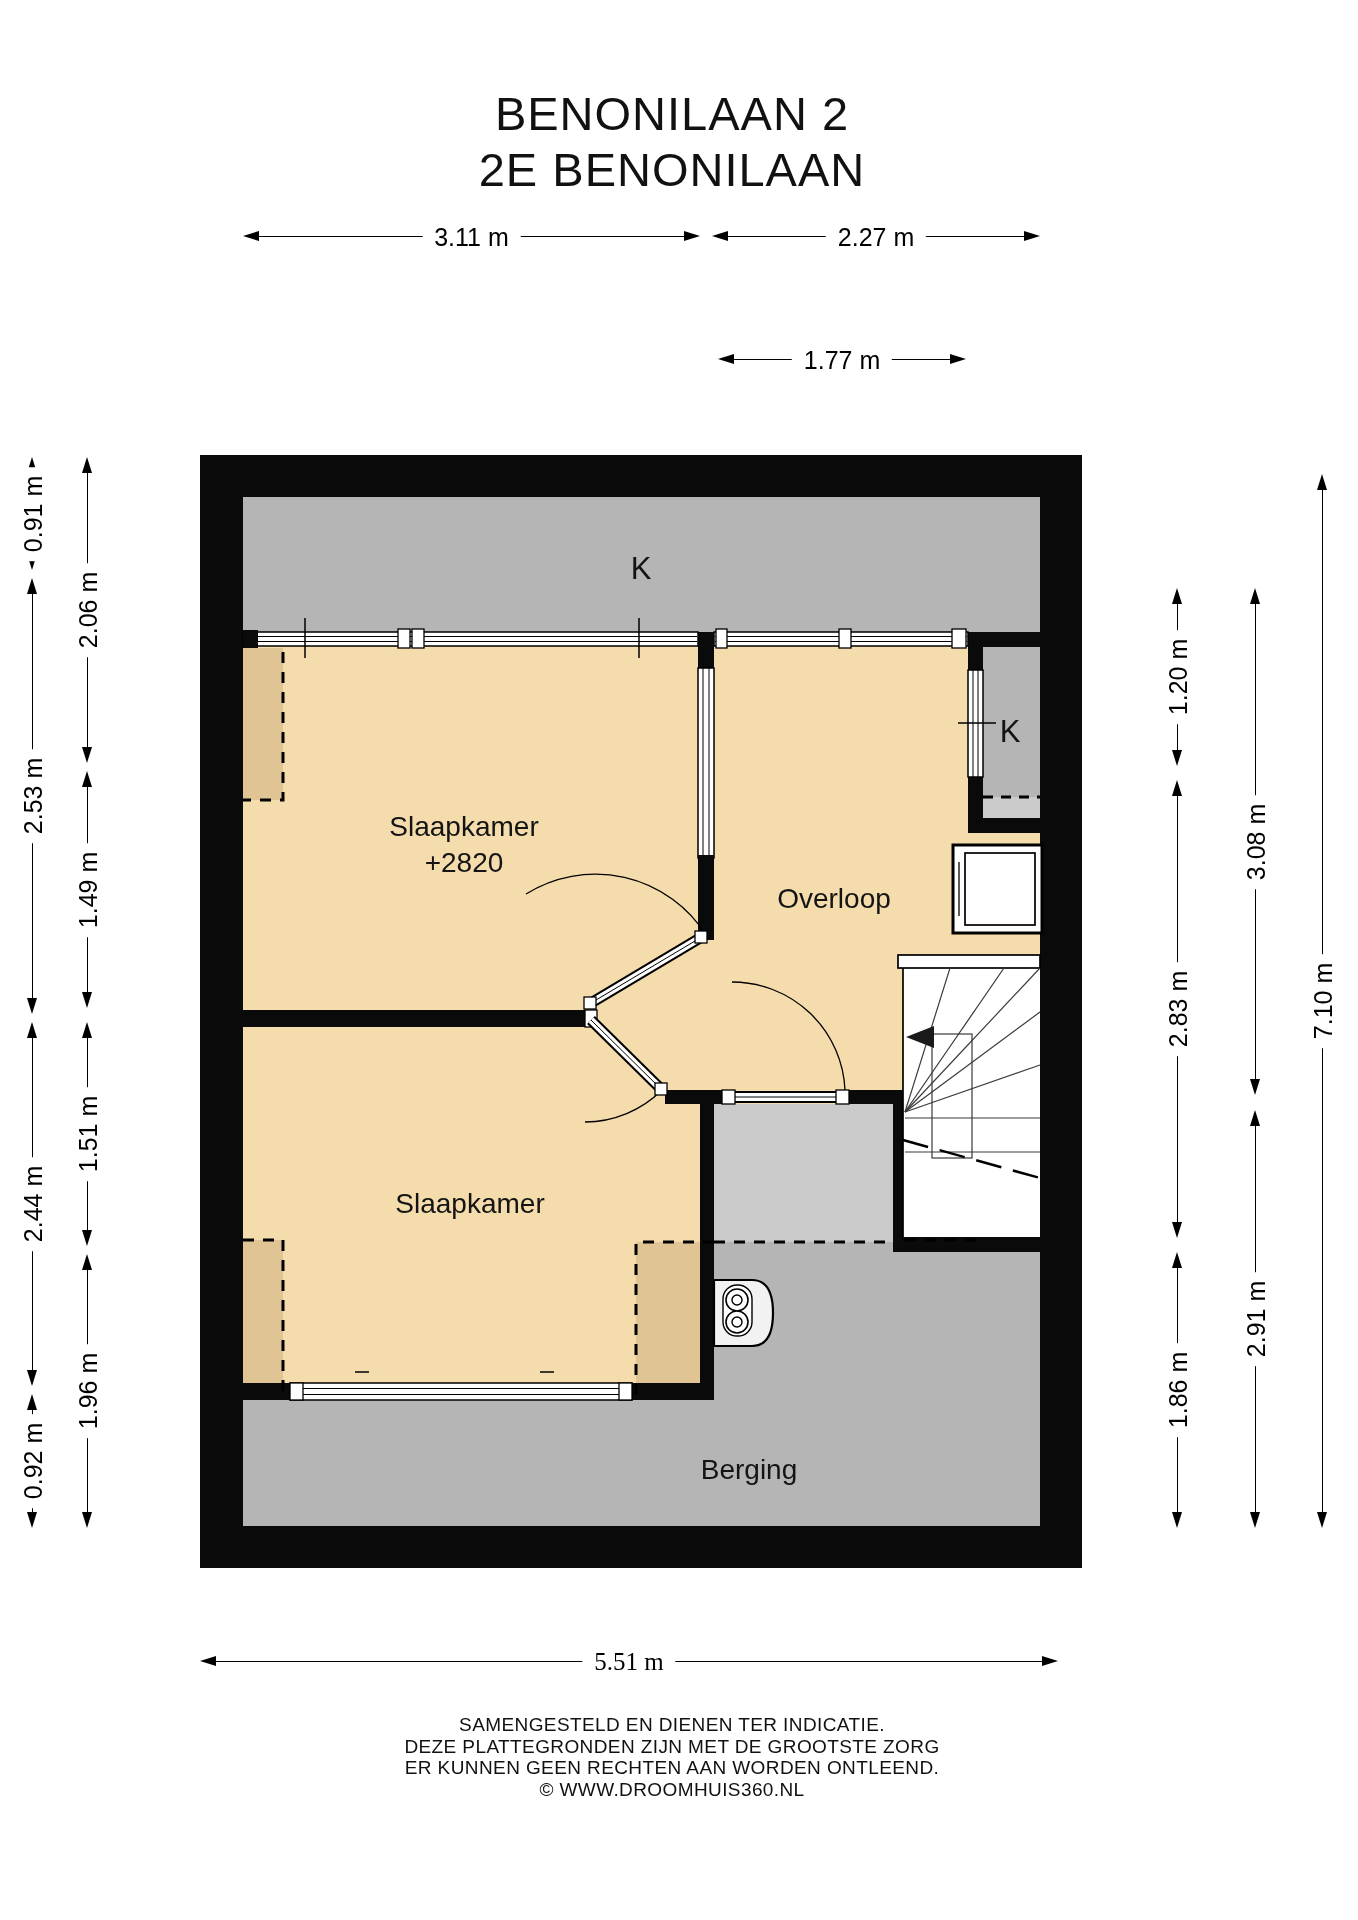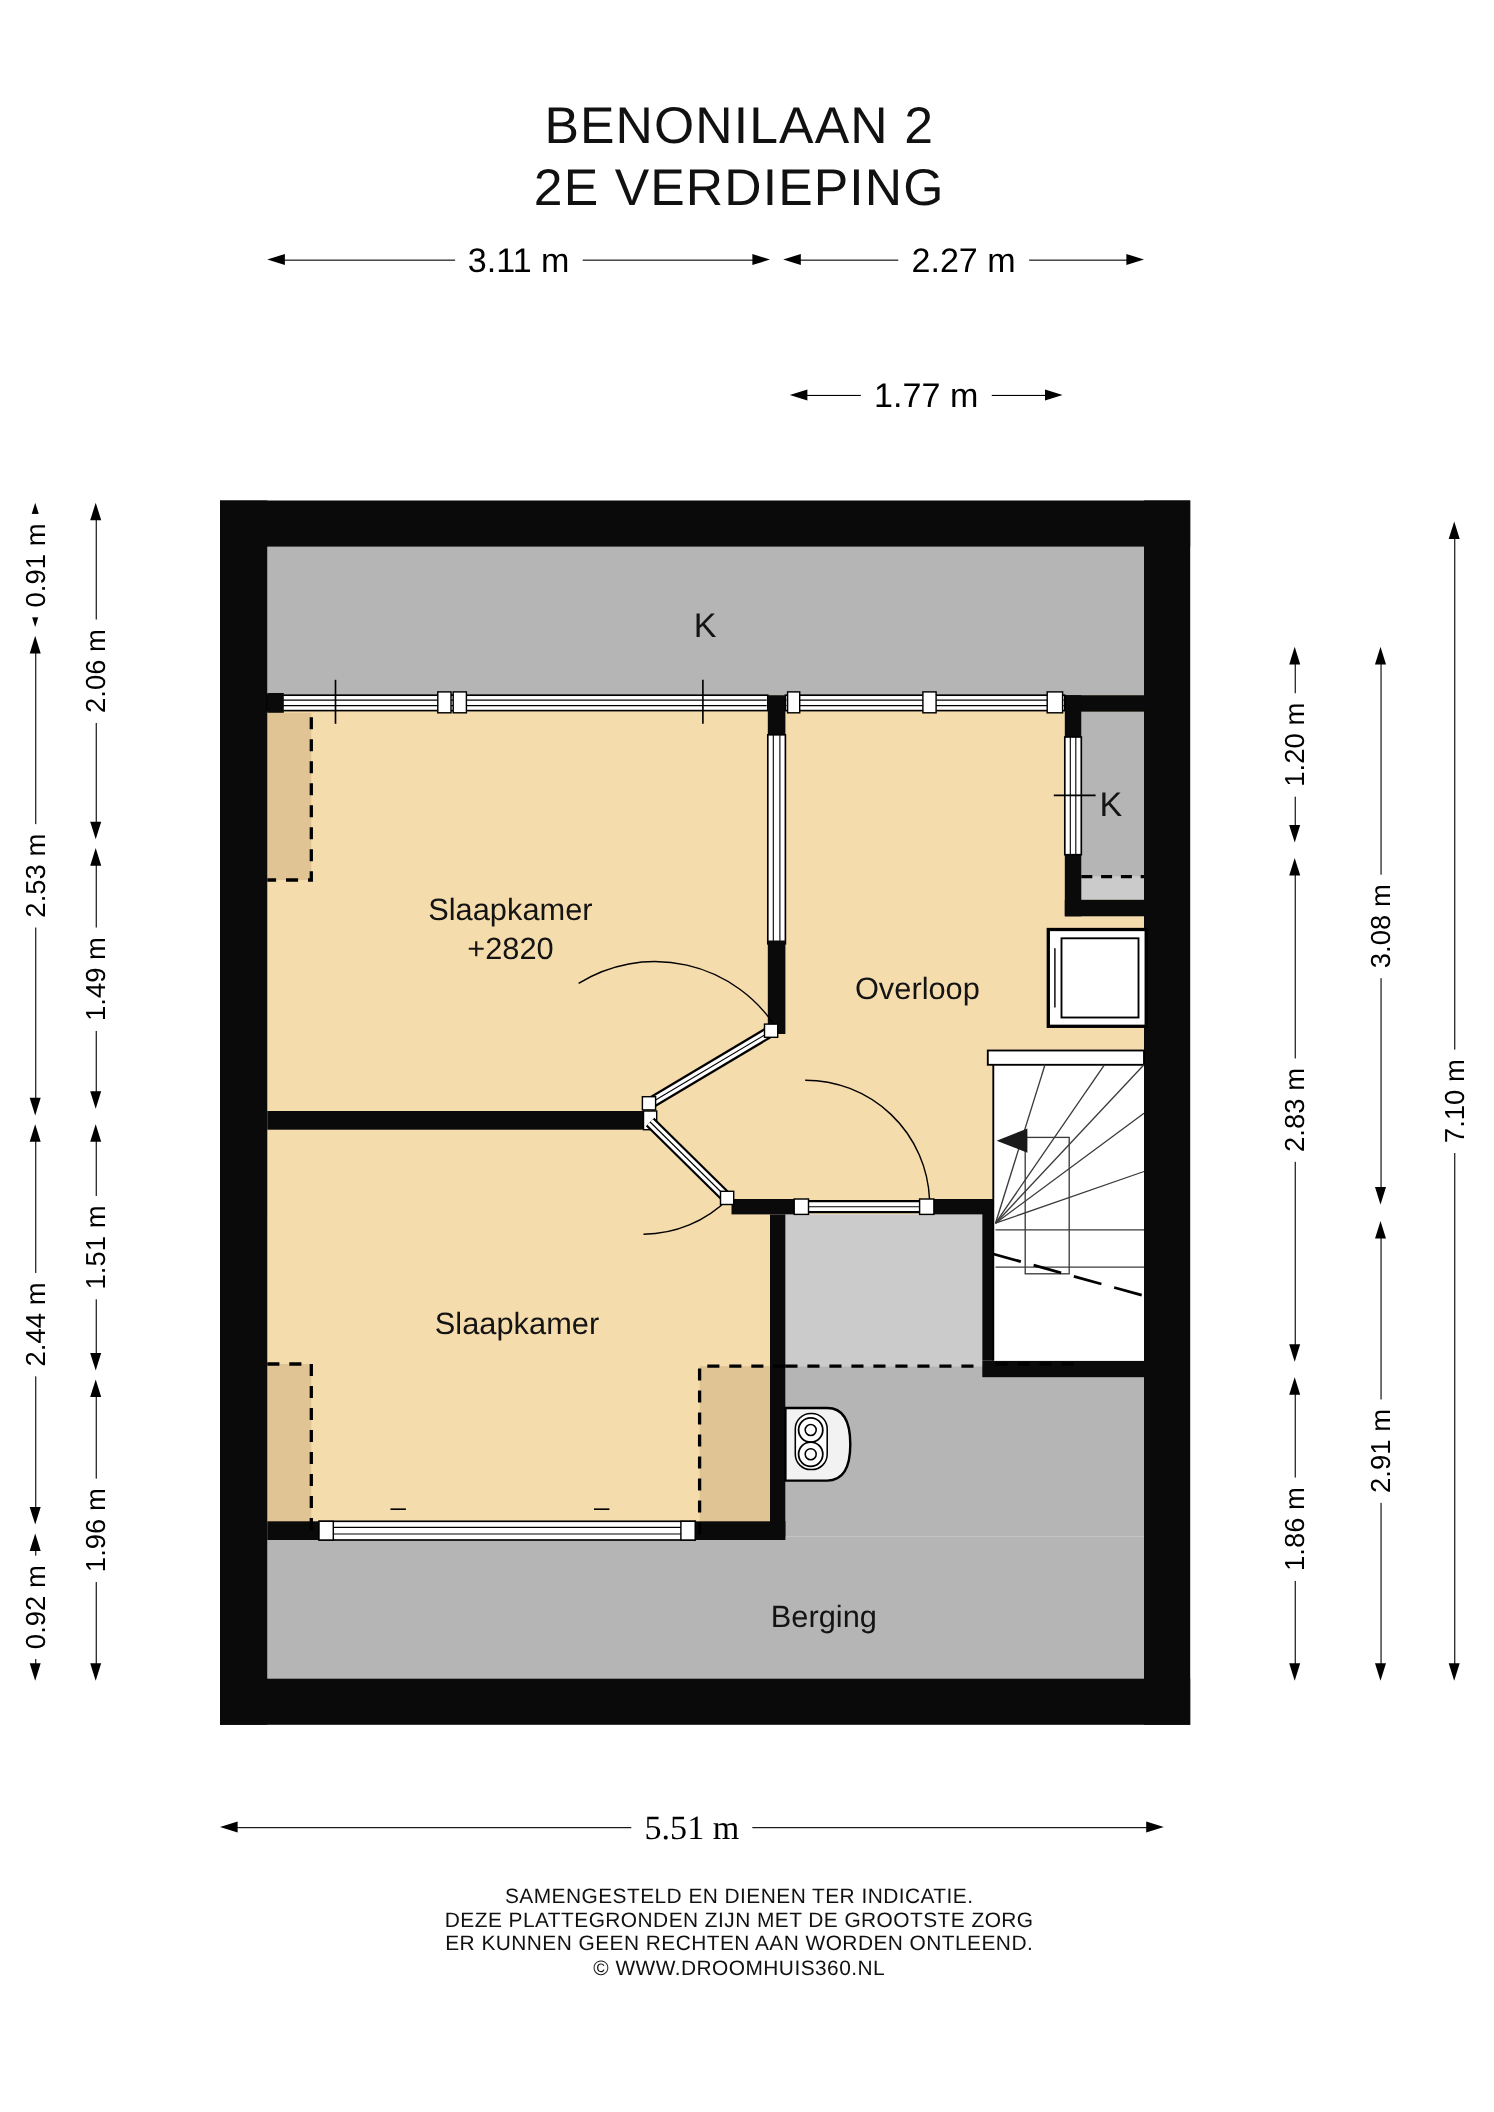--- a/index.html
+++ b/index.html
@@ -16,34 +16,34 @@
   .vdim .ah.up{top:0;border-left:5.5px solid transparent;border-right:5.5px solid transparent;border-bottom:16px solid #000;}
   .vdim .ah.down{bottom:0;border-left:5.5px solid transparent;border-right:5.5px solid transparent;border-top:16px solid #000;}
   .vdim .lbl{position:absolute;top:50%;left:50%;transform:translate(-50%,-50%) rotate(-90deg);
              background:#fff;padding:2px 9px;font-size:25px;white-space:nowrap;color:#000;}
   .hdim{position:absolute;height:13px;}
   .hdim .line{position:absolute;top:5.7px;left:13px;right:13px;height:0;border-top:1.7px solid #000;}
   .hdim .ah{position:absolute;width:0;height:0;top:1px;}
   .hdim .ah.left{left:0;border-top:5.5px solid transparent;border-bottom:5.5px solid transparent;border-right:16px solid #000;}
   .hdim .ah.right{right:0;border-top:5.5px solid transparent;border-bottom:5.5px solid transparent;border-left:16px solid #000;}
   .hdim .lbl{position:absolute;top:50%;left:50%;transform:translate(-50%,-50%);
-             background:#fff;padding:2px 12px;font-size:31px;white-space:nowrap;color:#000;}
+             background:#fff;padding:2px 12px;font-size:25px;white-space:nowrap;color:#000;}
 
   .footer-block{position:absolute;left:0;top:1714px;width:1344px;text-align:center;
                 font-size:19px;line-height:21.5px;color:#111;letter-spacing:.4px;}
   svg text{font-family:"Liberation Sans", sans-serif;fill:#141414;}
 </style>
 </head>
 <body>
 
 <div class="stage">
 
   <div class="title-block">
     <div>BENONILAAN 2</div>
-    <div>2E VERDIEPING</div>
+    <div>2E BENONILAAN</div>
   </div>
 
   <svg class="plan-svg" width="1358" height="1920" viewBox="0 0 1358 1920">
 
     <rect x="243" y="497" width="797" height="135" fill="#b5b5b5"></rect>
     <rect x="243" y="632" width="797" height="472" fill="#f5dcad"></rect>
     <rect x="243" y="1027" width="457" height="370" fill="#f5dcad"></rect>
     <rect x="243" y="648" width="40" height="152" fill="#e0c494"></rect>
     <rect x="243" y="1240" width="40" height="157" fill="#e0c494"></rect>
     <rect x="636" y="1242" width="64" height="155" fill="#e0c494"></rect>

